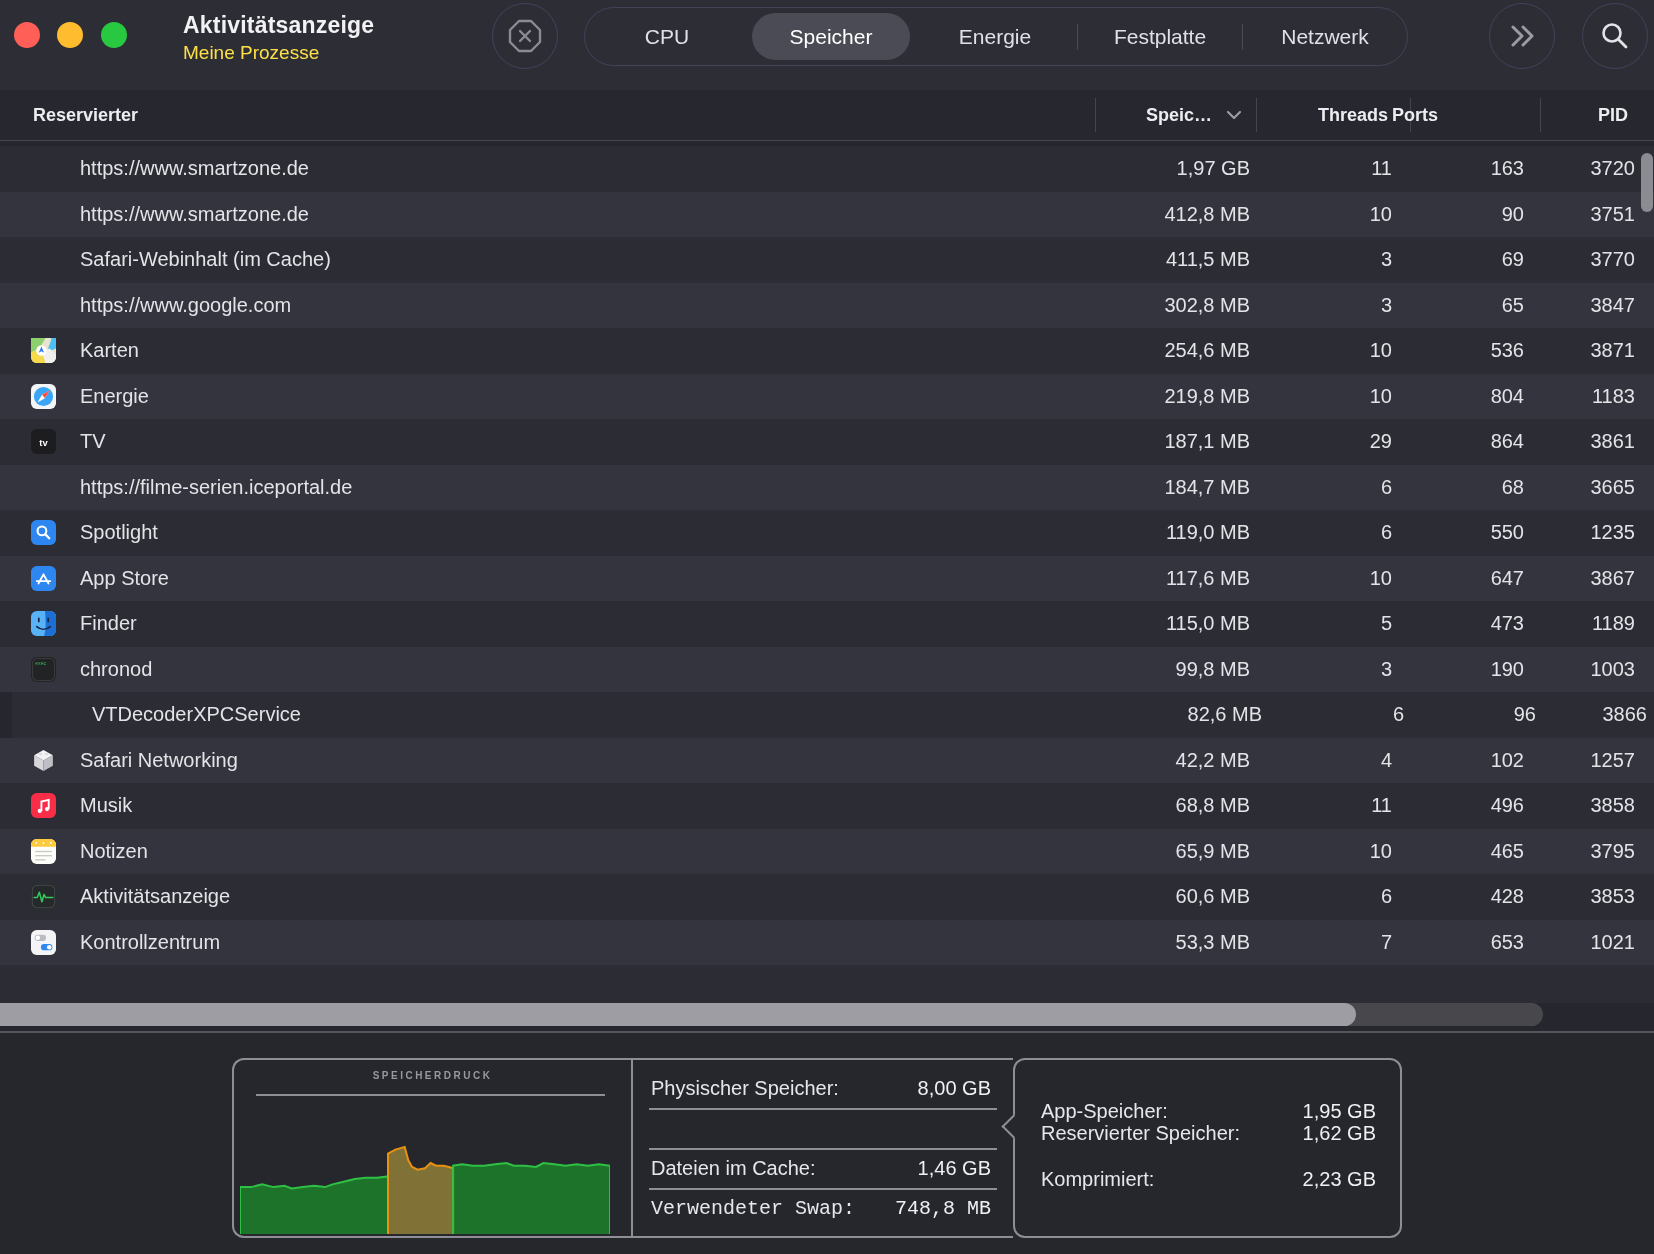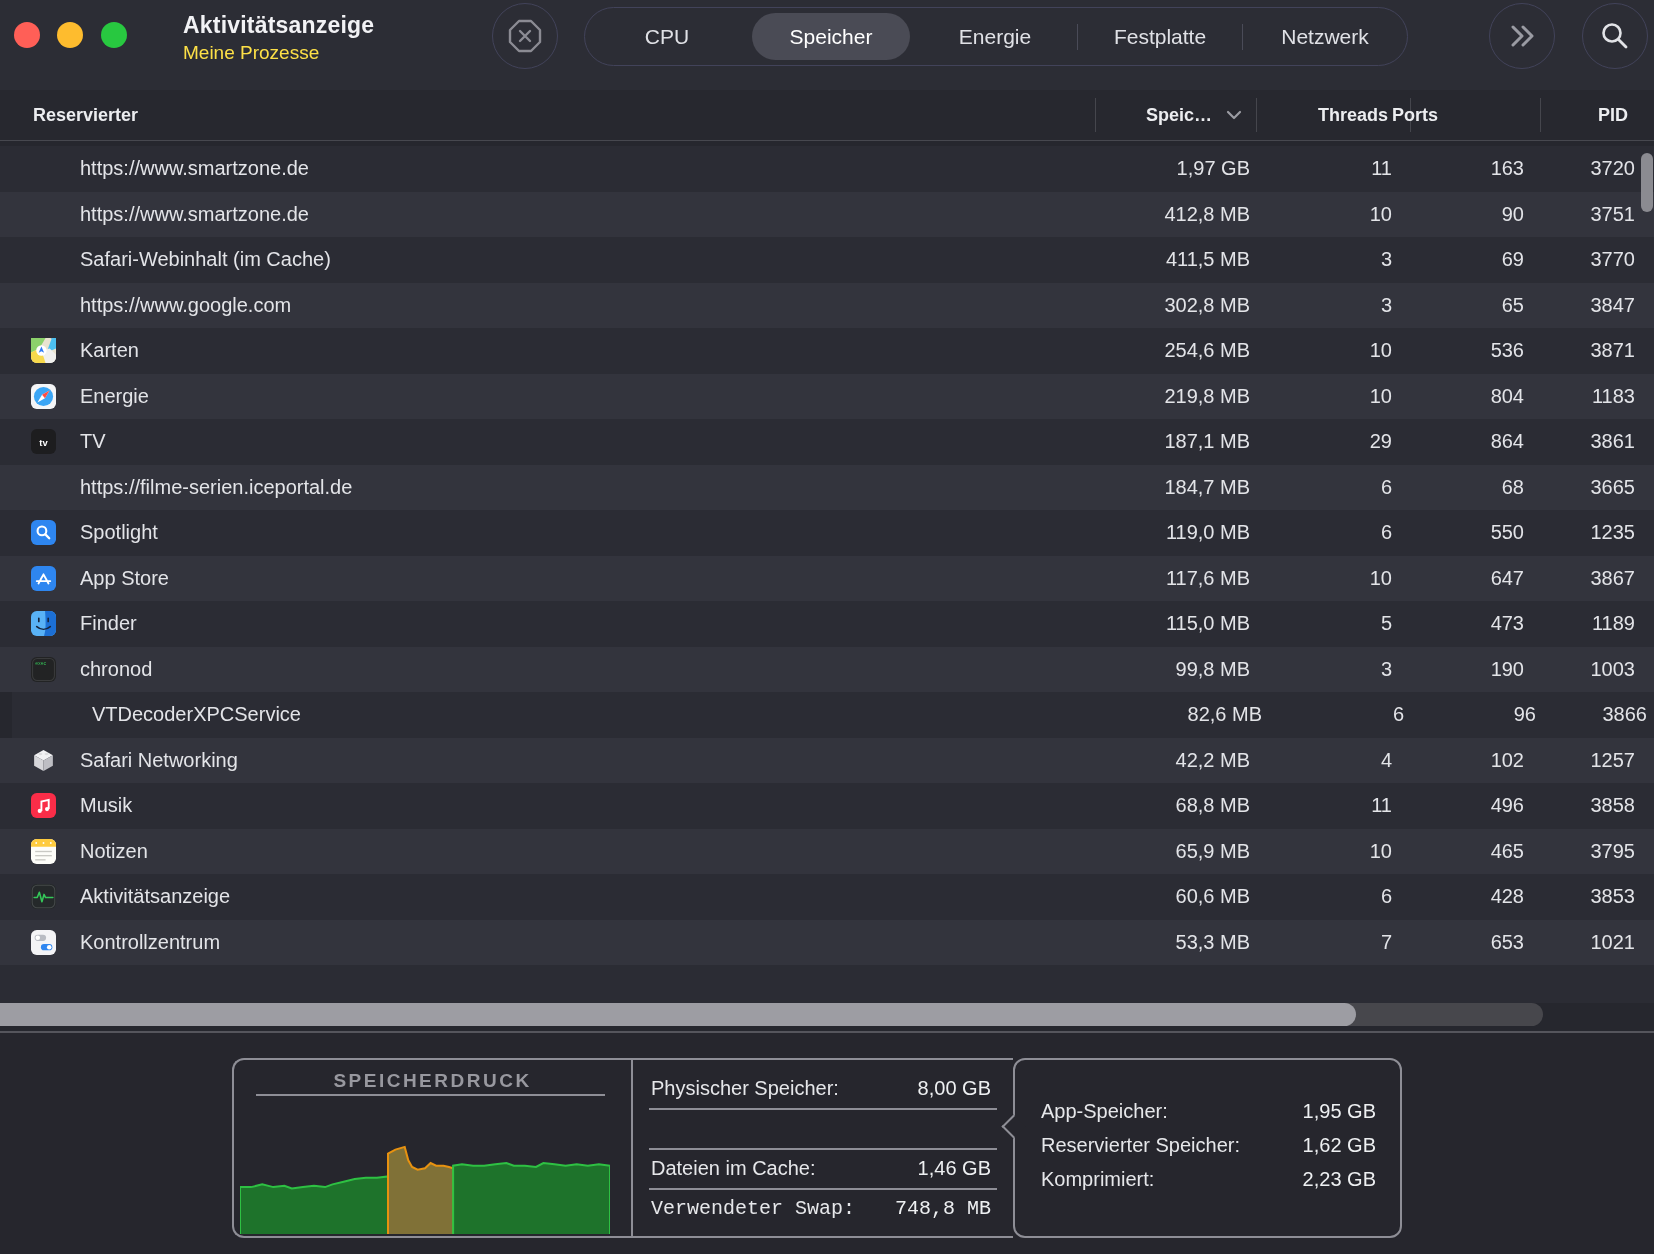--- a/index.html
+++ b/index.html
@@ -51,31 +51,31 @@
   .vscroll { position:absolute; left:1641px; top:153px; width:12px; height:59px; border-radius:6px; background:#8b8b91; }
   .hscroll-track { position:absolute; left:0; top:1003px; width:1543px; height:23px; background:#47474c; border-radius:0 12px 12px 0; }
   .hscroll-thumb { position:absolute; left:0; top:0; width:1356px; height:23px; background:#9d9da3; border-radius:0 12px 12px 0; }
   .pane-sep { position:absolute; left:0; top:1031px; width:1654px; height:2px; background:#55555c; }
   .bottom-bg { position:absolute; left:0; top:1033px; width:1654px; height:221px; background:#26262d; }
   
   .fbox { position:absolute; top:1058px; height:180px; border:2px solid #8e8e96; }
   .box-graph { left:232px; width:399px; border-right:none; border-radius:12px 0 0 12px; }
   .box-mid { left:631px; width:382px; border-right:none; }
   .box-right { left:1013px; width:389px; border-radius:12px; }
-  .graph-title { position:absolute; left:0; right:0; top:10px; text-align:center; font-size:19px; font-weight:bold; letter-spacing:2.5px; color:#98989f; }
+  .graph-title { position:absolute; left:0; right:0; top:10px; text-align:center; font-size:10px; font-weight:bold; letter-spacing:2.5px; color:#98989f; }
   .graph-underline { position:absolute; left:22px; right:26px; top:34px; height:2px; background:#8e8e96; }
   .graph-svg { position:absolute; left:6px; right:8px; bottom:2px; height:134px; }
   .stats { position:absolute; left:0; right:0; top:0; bottom:0; }
   .stat-row { position:absolute; left:18px; right:22px; height:40px; display:flex; align-items:center; justify-content:space-between; font-size:20px; }
   .stat-label { color:#e6e7ea; font-weight:500; }
   .stat-value { color:#eef0f2; font-weight:500; font-variant-numeric:tabular-nums; }
   .stat-sep { position:absolute; left:16px; right:16px; height:1.5px; background:#8e8e96; }
   .mid-r0 { top:8px; } .mid-r1 { top:48px; } .mid-r2 { top:88px; } .mid-r3 { top:128px;font-family:Liberation Mono, monospace; }
   .mid-s0 { top:48px; } .mid-s1 { top:88px; } .mid-s2 { top:128px; }
-  .right-r0 { top:34px; } .right-r1 { top:68px; } .right-r2 { top:102px; }
+  .right-r0 { top:34px; } .right-r1 { top:56px; } .right-r2 { top:102px; }
   .box-right .stat-row { left:26px; right:24px; height:34px; }
   .notch { position:absolute; left:-10px; top:58px; width:17px; height:17px; background:#26262d;
            border-left:2px solid #8e8e96; border-bottom:2px solid #8e8e96; transform:rotate(45deg); }
 </style>
 </head>
 <body>
 
 <svg width="0" height="0" style="position:absolute" aria-hidden="true">
   <defs>
     <symbol id="ic-karten" viewBox="0 0 24 24">

